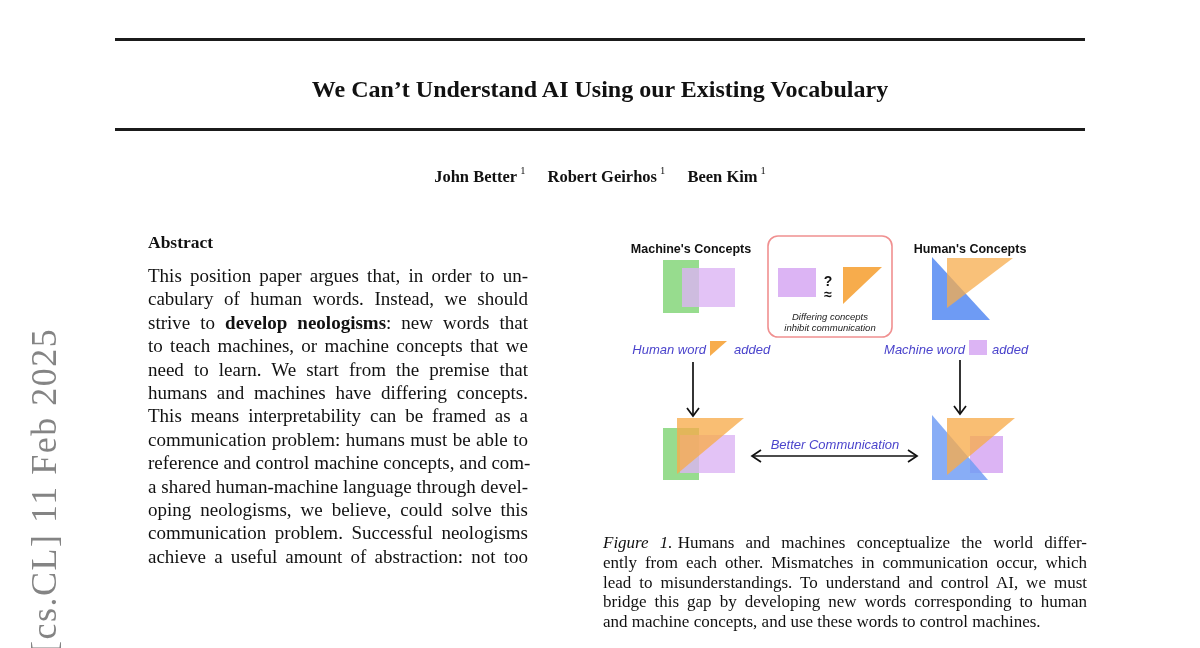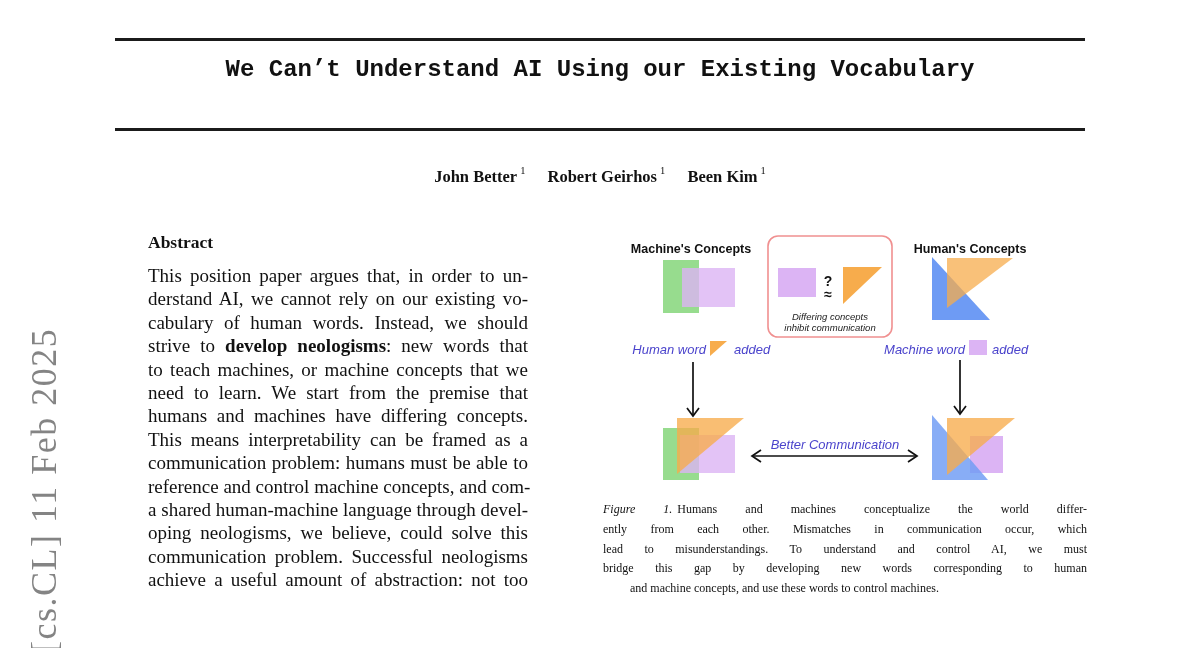--- a/index.html
+++ b/index.html
@@ -9,22 +9,22 @@
 
   
   .stamp { position:absolute; left:26px; top:653px; transform:rotate(-90deg);
            transform-origin:0 0; font-size:36px; line-height:37px; letter-spacing:1.5px;
            color:#848484; white-space:nowrap; }
 
   
   .rule { position:absolute; left:115px; width:970px; height:3px; background:#1b1b1b; }
   .rule-top { top:38px; }
   .rule-bottom { top:128px; }
-  .title { position:absolute; left:115px; top:56px; width:970px; text-align:center;
-           font-size:24px; font-weight:700;font-family:Liberation Mono, monospace; }
+  .title { position:absolute; left:115px; top:76px; width:970px; text-align:center;
+           font-size:24px; font-weight:700; }
   .authors { position:absolute; left:115px; top:166px; width:970px; text-align:center;
              font-size:16.5px; font-weight:700; }
   .author { margin:0 9px; }
   .author sup { font-weight:400; font-size:10.5px; margin-left:3px; position:relative; top:-1px; }
 
   
   .abstract-heading { position:absolute; left:148px; top:232px; width:380px; 
                       font-size:17.5px; font-weight:700; }
   .abstract { position:absolute; left:148px; top:264px; width:380px; font-size:19px; }
   .abs-line { height:23.4px; line-height:23.4px; text-align:justify; text-align-last:justify;
@@ -33,24 +33,24 @@
 
   
   .figure-svg { position:absolute; left:600px; top:225px; }
   text.fig-head { font:700 12.5px "Liberation Sans", sans-serif; fill:#111; }
   text.fig-note { font:italic 9.5px "Liberation Sans", sans-serif; fill:#222; }
   text.fig-word { font:italic 13px "Liberation Sans", sans-serif; }
   text.fig-sym  { font:700 14px "Liberation Sans", sans-serif; fill:#111; }
   .arrow { stroke:#111; stroke-width:1.7; fill:none; }
 
   
-  .caption { position:absolute; left:603px; top:500px; width:484px; font-size:12px; }
+  .caption { position:absolute; left:603px; top:533px; width:484px; font-size:17px; }
   .cap-line { height:19.8px; line-height:19.8px; text-align:justify; text-align-last:justify;
               white-space:nowrap; }
-  .cap-line.last { text-align-last:left;margin-left:27px; }
+  .cap-line.last { text-align-last:left; }
   .cap-label { font-style:italic; margin-right:5px; }
 </style>
 </head>
 <body>
 
 <div class="page">
 
   <div class="stamp">[cs.CL] 11 Feb 2025</div>
 
   <div class="rule rule-top"></div>
@@ -60,21 +60,20 @@
   <div class="authors">
     <span class="author"><span>John Better</span><sup>1</sup></span>
     <span class="author"><span>Robert Geirhos</span><sup>1</sup></span>
     <span class="author"><span>Been Kim</span><sup>1</sup></span>
   </div>
 
   <div class="abstract-heading">Abstract</div>
 
   <div class="abstract">
     <div class="abs-line">This position paper argues that, in order to un-</div>
-    <div class="abs-line">derstand AI, we cannot rely on our existing vo-</div>
     <div class="abs-line">cabulary of human words. Instead, we should</div>
     <div class="abs-line"><span>strive to </span><b>develop neologisms</b><span>: new words that</span></div>
     <div class="abs-line">to teach machines, or machine concepts that we</div>
     <div class="abs-line">need to learn. We start from the premise that</div>
     <div class="abs-line">humans and machines have differing concepts.</div>
     <div class="abs-line">This means interpretability can be framed as a</div>
     <div class="abs-line">communication problem: humans must be able to</div>
     <div class="abs-line">reference and control machine concepts, and com-</div>
     <div class="abs-line">a shared human-machine language through devel-</div>
     <div class="abs-line">oping neologisms, we believe, could solve this</div>

